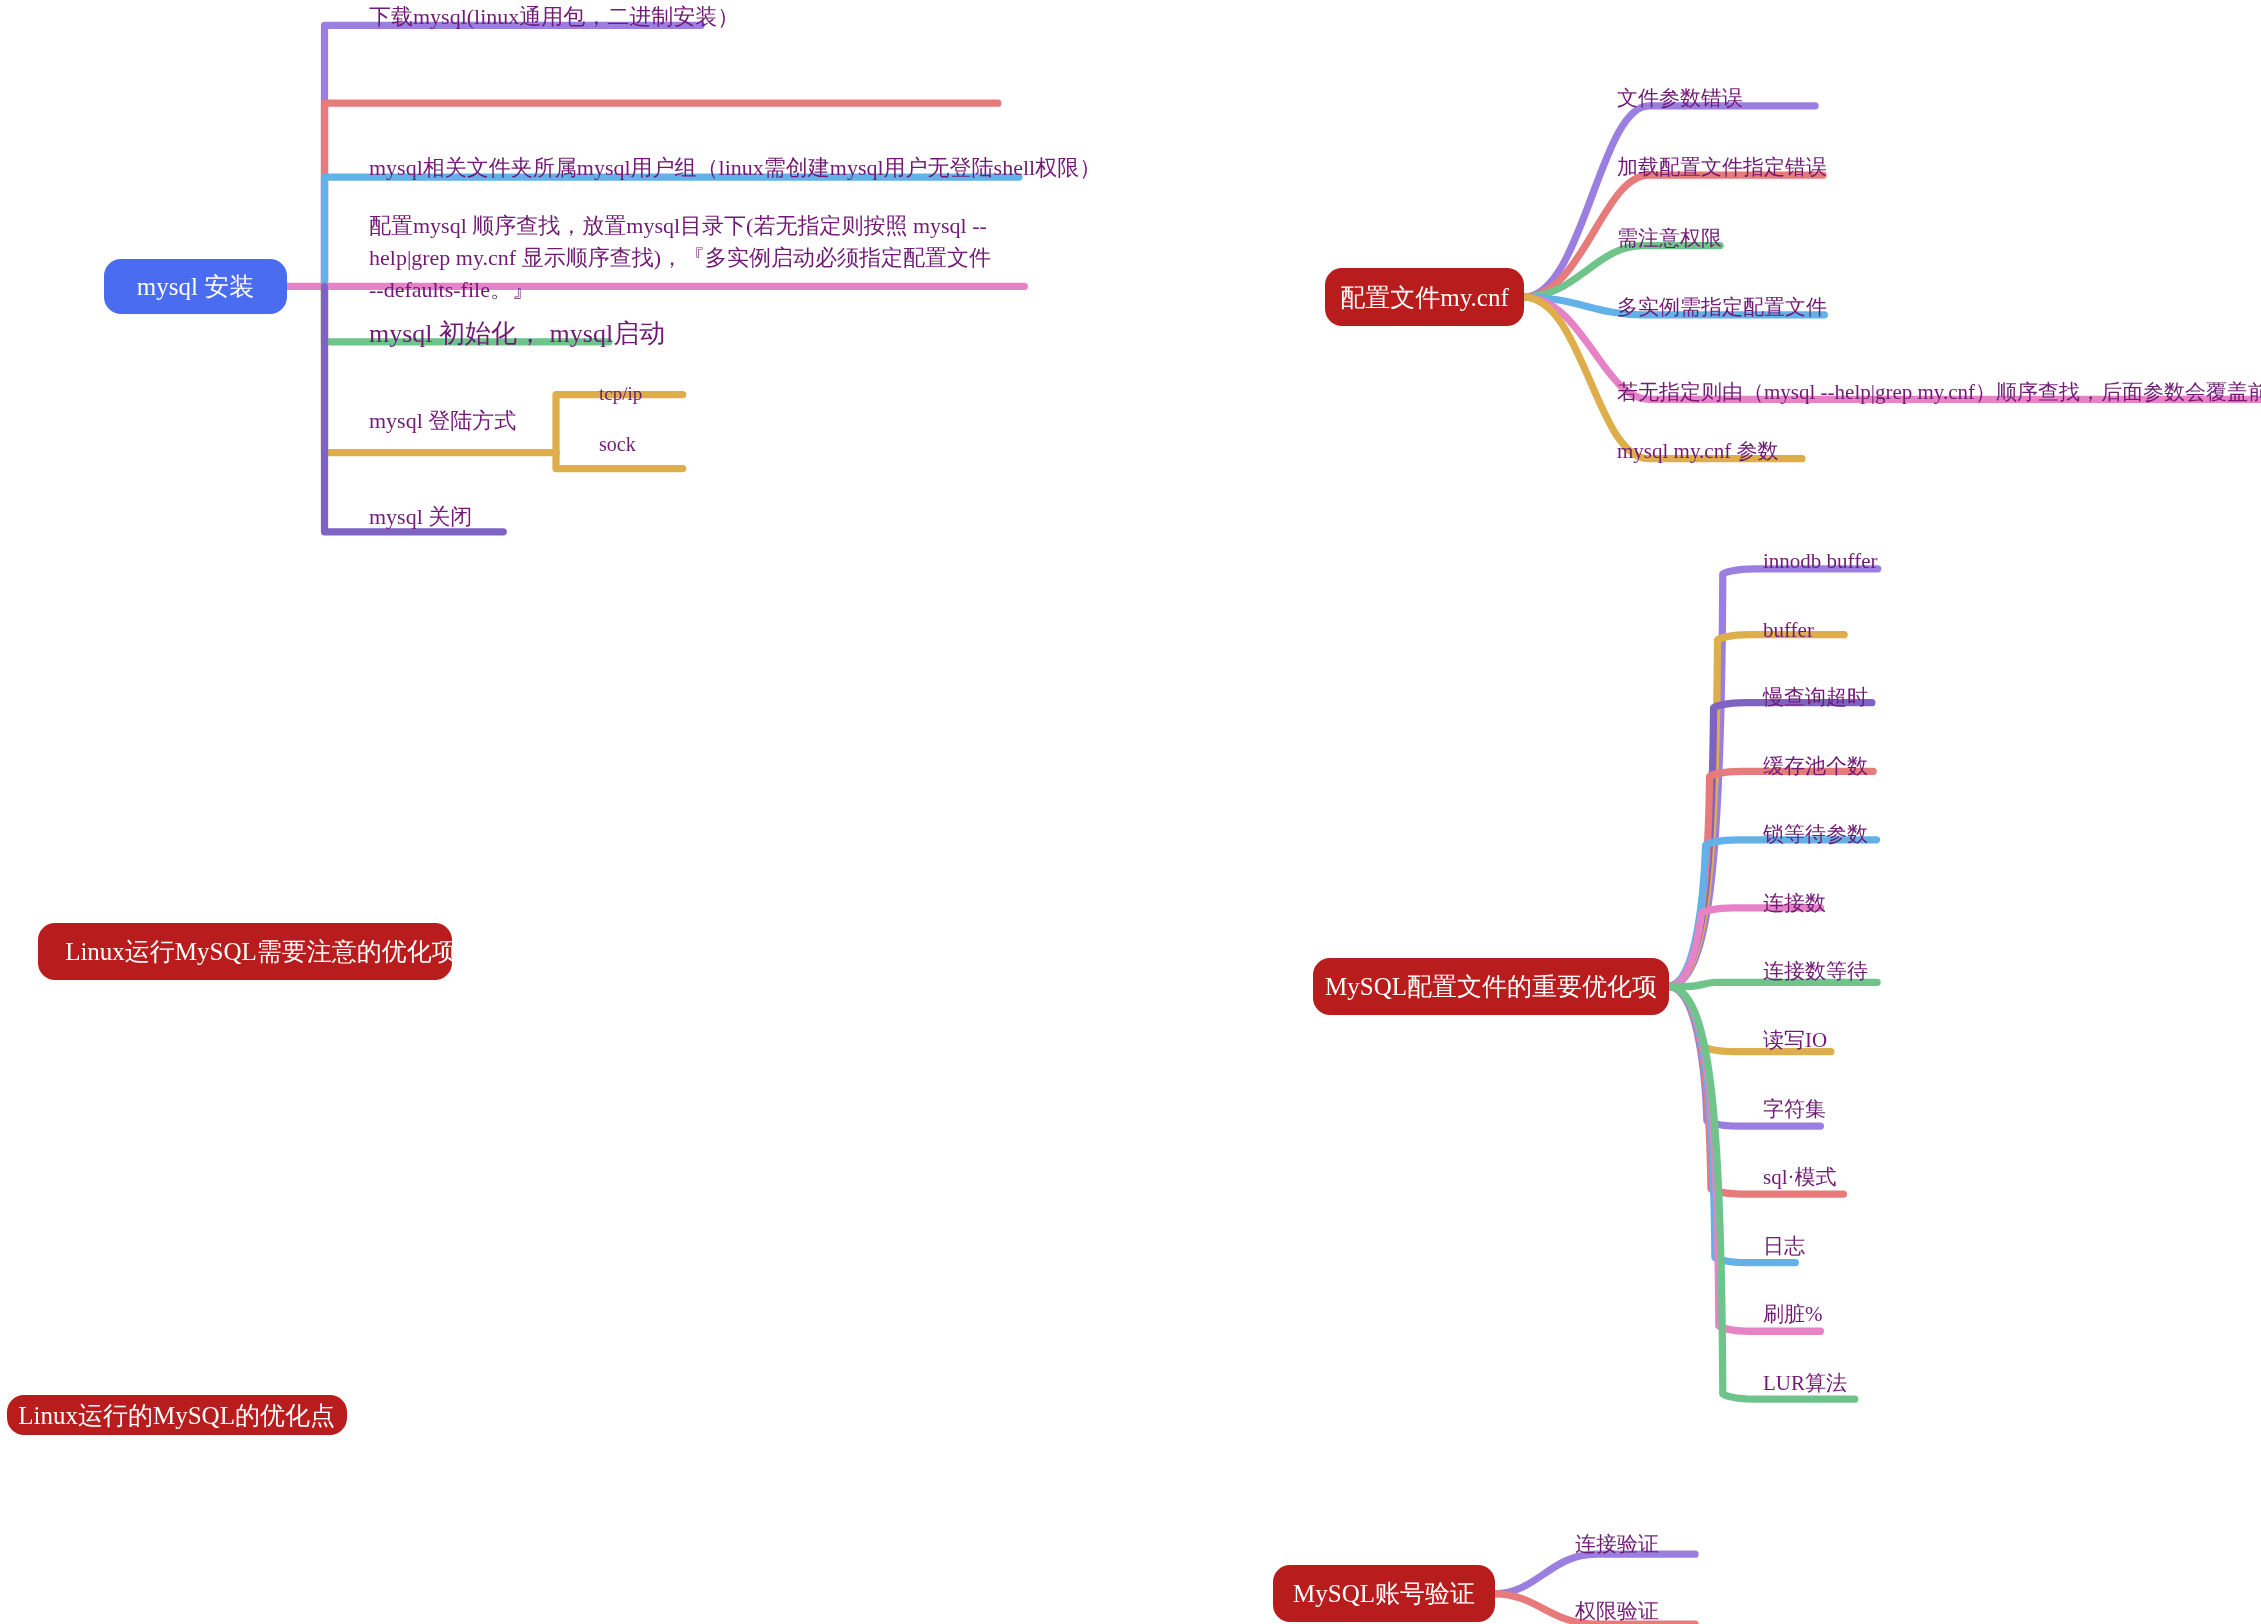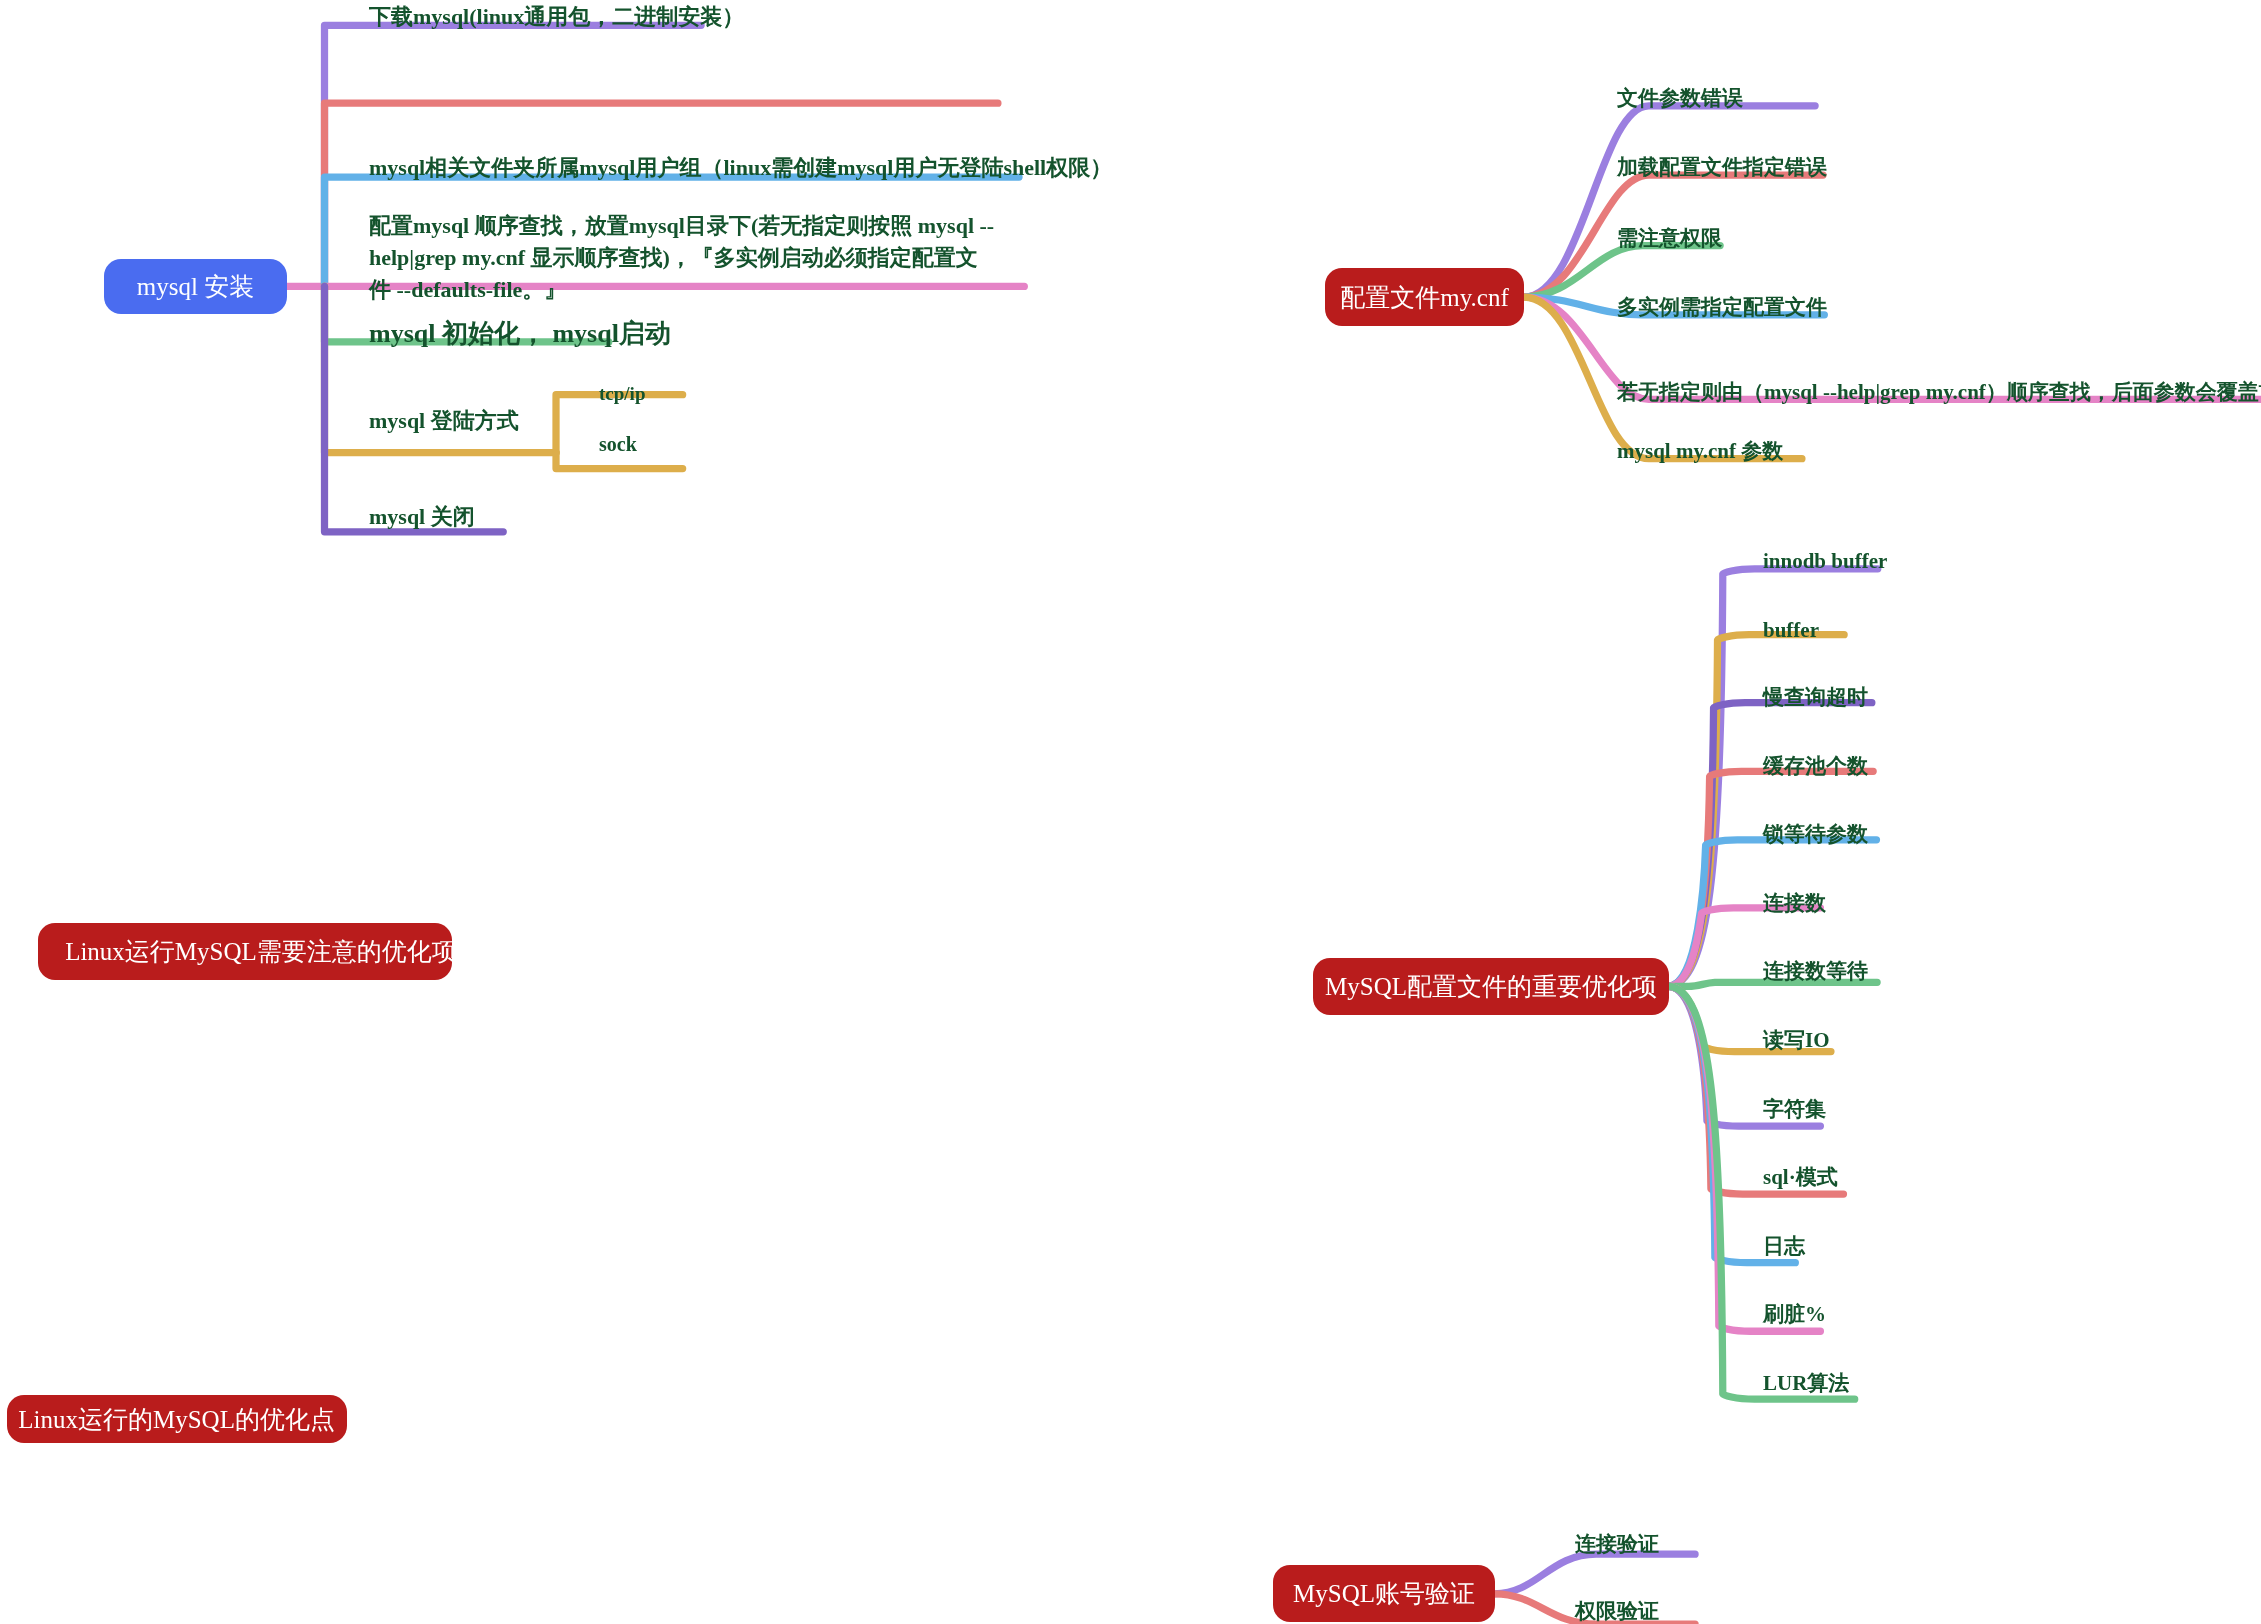--- a/index.html
+++ b/index.html
@@ -11,24 +11,23 @@
   svg.edges{position:absolute;left:0;top:0;width:2261px;height:1625px;pointer-events:none;}
   .node{
     position:absolute;box-sizing:border-box;
     display:flex;align-items:center;justify-content:center;
     border-radius:17px;color:#ffffff;white-space:nowrap;
     font-family:"Liberation Serif","DejaVu Serif",serif;
   }
   .node.root-blue{background:#4a6cf0;}
   .node.root-slate{background:#b91c1c;}
   .leaf{
-    position:absolute;color:#14532d;white-space:nowrap;
+    position:absolute;color:#701a75;white-space:nowrap;
     font-family:"Liberation Serif","DejaVu Serif",serif;
     line-height:1.45;
-    font-weight:bold;
   }
   .leaf.wrap{white-space:normal;}
 </style>
 </head>
 <body>
 
 <div id="stage">
 
   <svg class="edges" viewBox="0 0 3428 2463" xmlns="http://www.w3.org/2000/svg">
     <g fill="none" stroke-width="11" stroke-linecap="round" stroke-linejoin="round">
@@ -132,18 +131,18 @@
   </div>
 
   <div class="leaf" style="left:1575px;top:1529px;font-size:21px;">连接验证</div>
 
   <div class="leaf" style="left:1575px;top:1596px;font-size:21px;">权限验证</div>
 
   <div class="node root-slate" style="left:38px;top:923px;width:414px;height:57px;font-size:25px;padding-left:32px;">
     <span>Linux运行MySQL需要注意的优化项</span>
   </div>
 
-  <div class="node root-slate" style="left:6.6px;top:1395px;width:340px;height:48px;font-size:25px;">
+  <div class="node root-slate" style="left:6.6px;top:1395px;width:340px;height:40px;font-size:25px;">
     <span>Linux运行的MySQL的优化点</span>
   </div>
 
 </div>
 
 
 </body></html>

